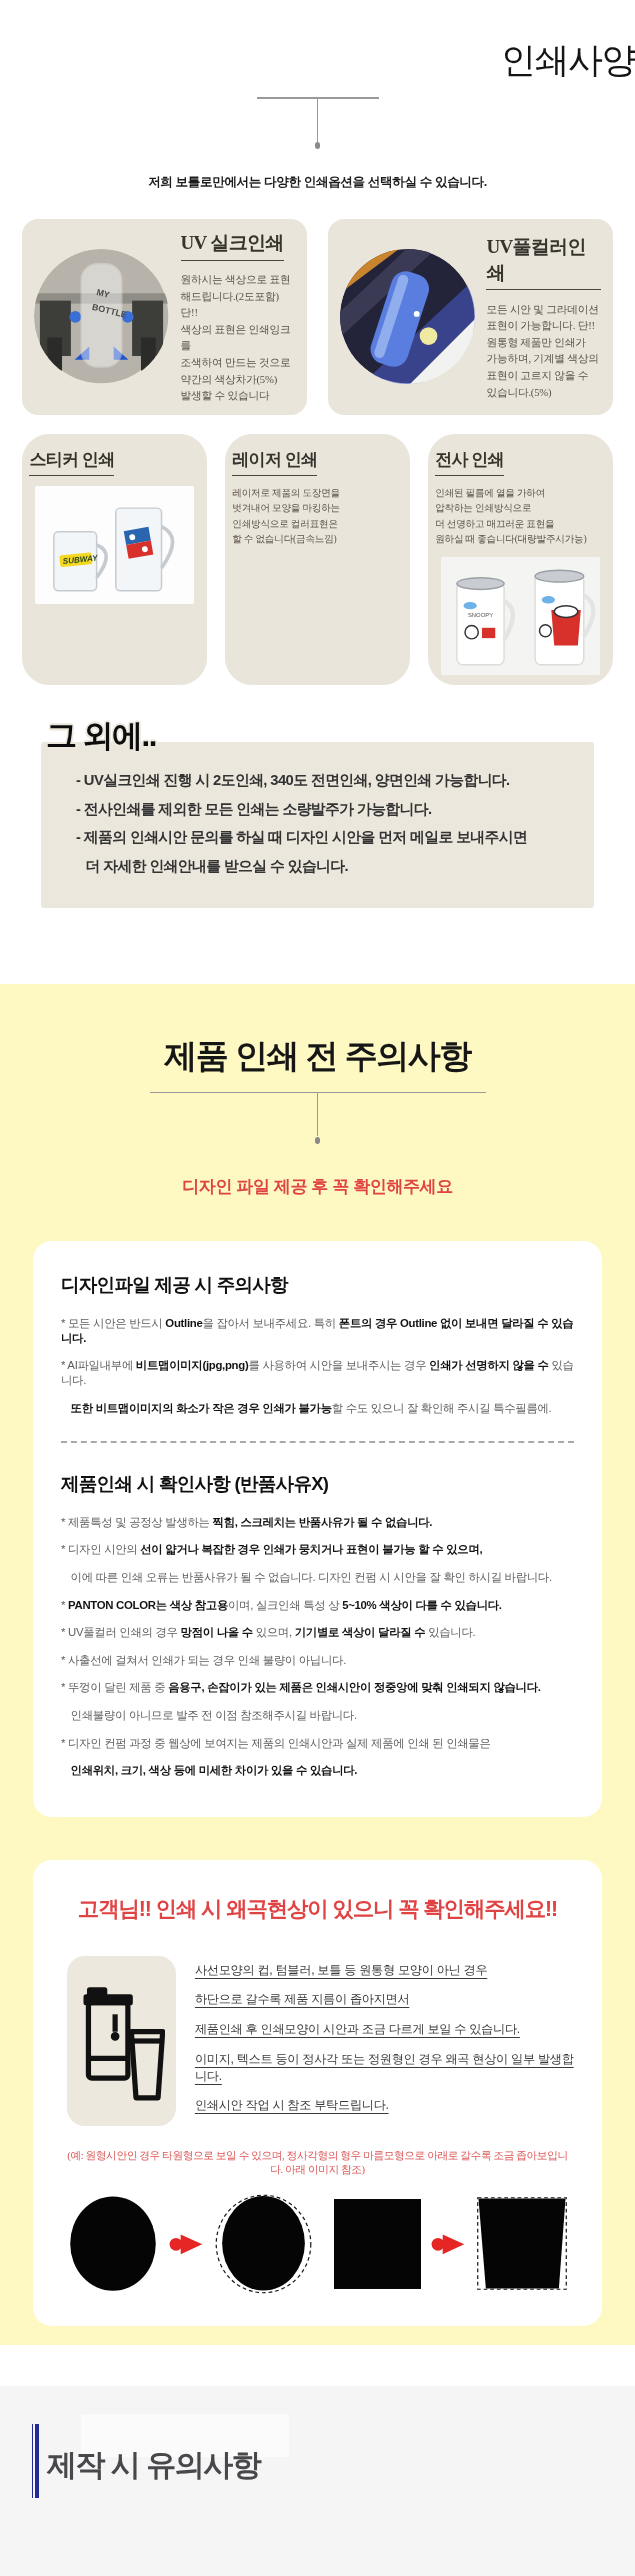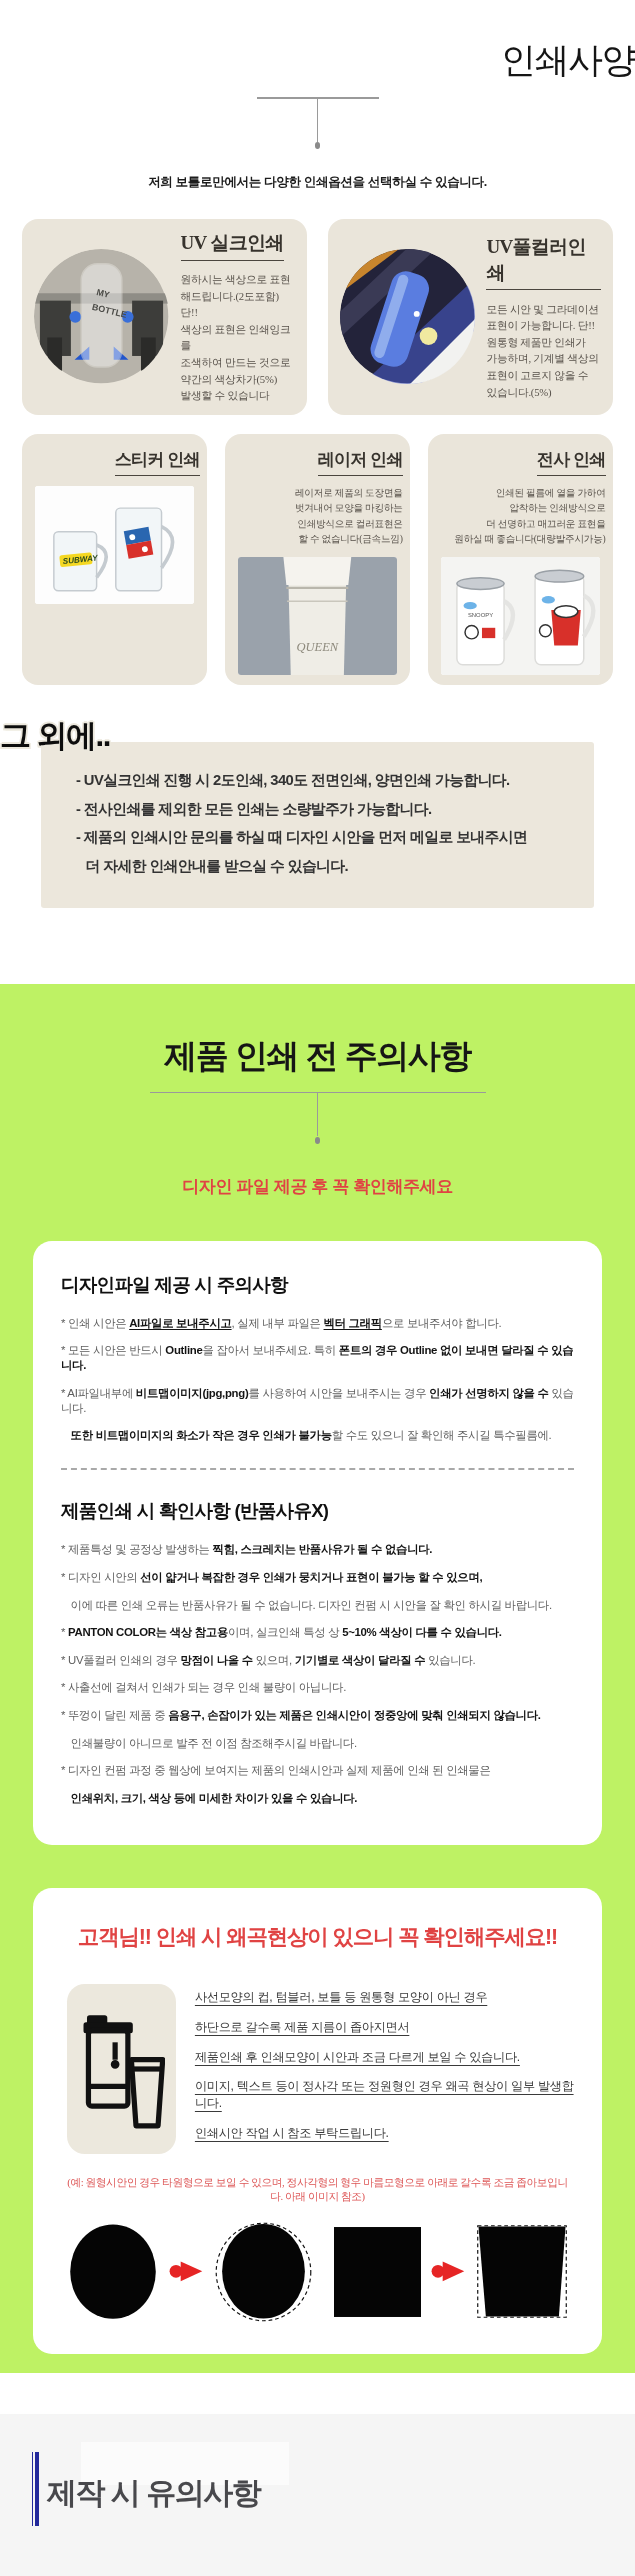--- a/index.html
+++ b/index.html
@@ -17,34 +17,34 @@
   .subtitle{margin:25px 0 0;text-align:center;font-size:12.6px;font-weight:800;color:#1d1d1d;letter-spacing:-0.4px;}
 
   .cards-lg{display:flex;gap:20.7px;padding:0 22px;margin-top:28px;}
   .card-lg{flex:1;background:#eae5da;border-radius:16.2px;padding:11px 11.8px;display:flex;align-items:center;}
   .photo-circle{width:135px;height:135px;border-radius:50%;overflow:hidden;flex:0 0 135px;}
   .card-lg-right{margin-left:11.8px;flex:1;}
   .card-title{font-family:"Liberation Serif",serif;font-size:19px;font-weight:700;color:#37332d;letter-spacing:-0.7px;display:inline-block;border-bottom:1.5px solid #4a453e;padding-bottom:3.7px;}
   .card-body{margin-top:10.3px;font-family:Liberation Serif, serif;font-size:10.7px;line-height:1.55;color:#57514a;white-space:pre-line;letter-spacing:-0.2px;}
 
   .cards-sm{display:flex;gap:17.7px;padding:0 22px;margin-top:19px;}
-  .card-sm{flex:1;background:#eae5da;border-radius:16px;padding:14.8px 7.4px 10.3px;text-align:right;}
+  .card-sm{flex:1;background:#eae5da;border-radius:27px;padding:14.8px 7.4px 10.3px;text-align:left;}
   .card-title.sm{font-size:17px;}
   .card-body.sm{font-size:9.6px;line-height:1.6;margin-top:8.9px;}
   .photo-rect{margin:10.3px 5.9px 0;height:118px;border-radius:3px;overflow:hidden;background:#fff;}
 
   .etc{position:relative;margin-top:29.5px;padding-bottom:38px;}
-  .etc-title{position:relative;z-index:2;font-size:31px;font-weight:900;letter-spacing:-1.5px;color:#0d0d0d;
+  .etc-title{position:relative;z-index:2;margin-left:46px;font-size:31px;font-weight:900;letter-spacing:-1.5px;color:#0d0d0d;
     text-shadow:1.5px 1.5px 0 #ece8dd,-1.5px -1.5px 0 #ece8dd,1.5px -1.5px 0 #ece8dd,-1.5px 1.5px 0 #ece8dd,0 2.2px 0 #ece8dd,0 -2.2px 0 #ece8dd;}
   .etc-box{position:relative;z-index:1;margin:-14.8px 41px 0;background:#ece7dc;border-radius:3px;padding:29.5px 35px 22px;}
   .etc-box .line{font-size:14.8px;font-weight:600;color:#333;letter-spacing:-0.6px;margin-bottom:9.6px;}
   .etc-box .line.indent{padding-left:9.6px;}
 
   
-  .sec2{background:#bef264;margin-top:38px;padding:50px 0 19px;}
+  .sec2{background:#fef9c3;margin-top:38px;padding:50px 0 19px;}
   .sec2-title{margin:0;text-align:center;font-size:33px;font-weight:900;letter-spacing:-1.5px;color:#161616;}
   .notice{margin:31px 0 0;text-align:center;font-size:17px;font-weight:800;color:#e04343;letter-spacing:-0.4px;}
   .white-box{background:#fff;border-radius:19px;margin:43px 33px 0;padding:31px 28px 26.6px;}
   .wb-heading{font-size:18.5px;font-weight:800;color:#101010;letter-spacing:-0.7px;margin-bottom:19px;}
   .bullets .line{font-size:11.4px;color:#5d5d5d;letter-spacing:-0.3px;margin-bottom:12.6px;}
   .bullets .line.indent{padding-left:9.6px;}
   .seg-sb{font-weight:800;color:#141414;}
   .seg-sbu{font-weight:800;color:#141414;text-decoration:underline;text-underline-offset:2.2px;}
   .dashed{border-top:2.2px dashed #a9a9a9;margin:25px 0 28px;}
 
@@ -158,30 +158,20 @@
           </svg>
         </div>
       </div>
 
       <div class="card-sm">
         <div class="card-title sm">레이저 인쇄</div>
         <div class="card-body sm">레이저로 제품의 도장면을
 벗겨내어 모양을 마킹하는
 인쇄방식으로 컬러표현은
 할 수 없습니다(금속느낌)</div>
-        <div class="photo-rect">
-          <svg width="100%" height="118" viewBox="0 0 220 160" preserveAspectRatio="xMidYMid slice">
-            <rect width="220" height="160" fill="#9aa2ab"></rect>
-            <path d="M70 0 L150 0 L146 160 L74 160 Z" fill="#efede6"></path>
-            <path d="M64 0 L156 0 L152 38 L68 38 Z" fill="#f5f3ee"></path>
-            <line x1="68" y1="42" x2="152" y2="42" stroke="#b9b6ac" stroke-width="3"></line>
-            <line x1="69" y1="60" x2="151" y2="60" stroke="#c9c6bc" stroke-width="2"></line>
-            <text x="110" y="128" font-size="17" font-style="italic" fill="#8d897c" text-anchor="middle" font-family="Liberation Serif,serif">QUEEN</text>
-          </svg>
-        </div>
       </div>
 
       <div class="card-sm">
         <div class="card-title sm">전사 인쇄</div>
         <div class="card-body sm">인쇄된 필름에 열을 가하여
 압착하는 인쇄방식으로
 더 선명하고 매끄러운 표현을
 원하실 때 좋습니다(대량발주시가능)</div>
         <div class="photo-rect">
           <svg width="100%" height="118" viewBox="0 0 220 160" preserveAspectRatio="xMidYMid slice">
@@ -221,21 +211,20 @@
     <div class="tdiv">
       <div class="tdiv-h w-l"></div>
       <div class="tdiv-v"></div>
       <div class="tdiv-dot"></div>
     </div>
     <p class="notice">디자인 파일 제공 후 꼭 확인해주세요</p>
 
     <div class="white-box">
       <div class="wb-heading">디자인파일 제공 시 주의사항</div>
       <div class="bullets">
-          <div class="line"><span>* 인쇄 시안은 </span><span class="seg-sbu">AI파일로 보내주시고</span><span>, 실제 내부 파일은 </span><span class="seg-sbu">벡터 그래픽</span><span>으로 보내주셔야 합니다.</span></div>
           <div class="line"><span>* 모든 시안은 반드시 </span><span class="seg-sb">Outline</span><span>을 잡아서 보내주세요. 특히 </span><span class="seg-sb">폰트의 경우 Outline 없이 보내면 달라질 수 있습니다.</span></div>
           <div class="line"><span>* AI파일내부에 </span><span class="seg-sb">비트맵이미지(jpg,png)</span><span>를 사용하여 시안을 보내주시는 경우 </span><span class="seg-sb">인쇄가 선명하지 않을 수</span><span> 있습니다.</span></div>
           <div class="line indent"><span class="seg-sb">또한 비트맵이미지의 화소가 작은 경우 인쇄가 불가능</span><span>할 수도 있으니 잘 확인해 주시길 특수필름에.</span></div>
         </div>
       <div class="dashed"></div>
       <div class="wb-heading">제품인쇄 시 확인사항 (반품사유X)</div>
       <div class="bullets">
           <div class="line"><span>* 제품특성 및 공정상 발생하는 </span><span class="seg-sb">찍힘, 스크레치는 반품사유가 될 수 없습니다.</span></div>
           <div class="line"><span>* 디자인 시안의 </span><span class="seg-sb">선이 얇거나 복잡한 경우 인쇄가 뭉치거나 표현이 불가능 할 수 있으며,</span></div>
           <div class="line indent"><span>이에 따른 인쇄 오류는 반품사유가 될 수 없습니다. 디자인 컨펌 시 시안을 잘 확인 하시길 바랍니다.</span></div>

